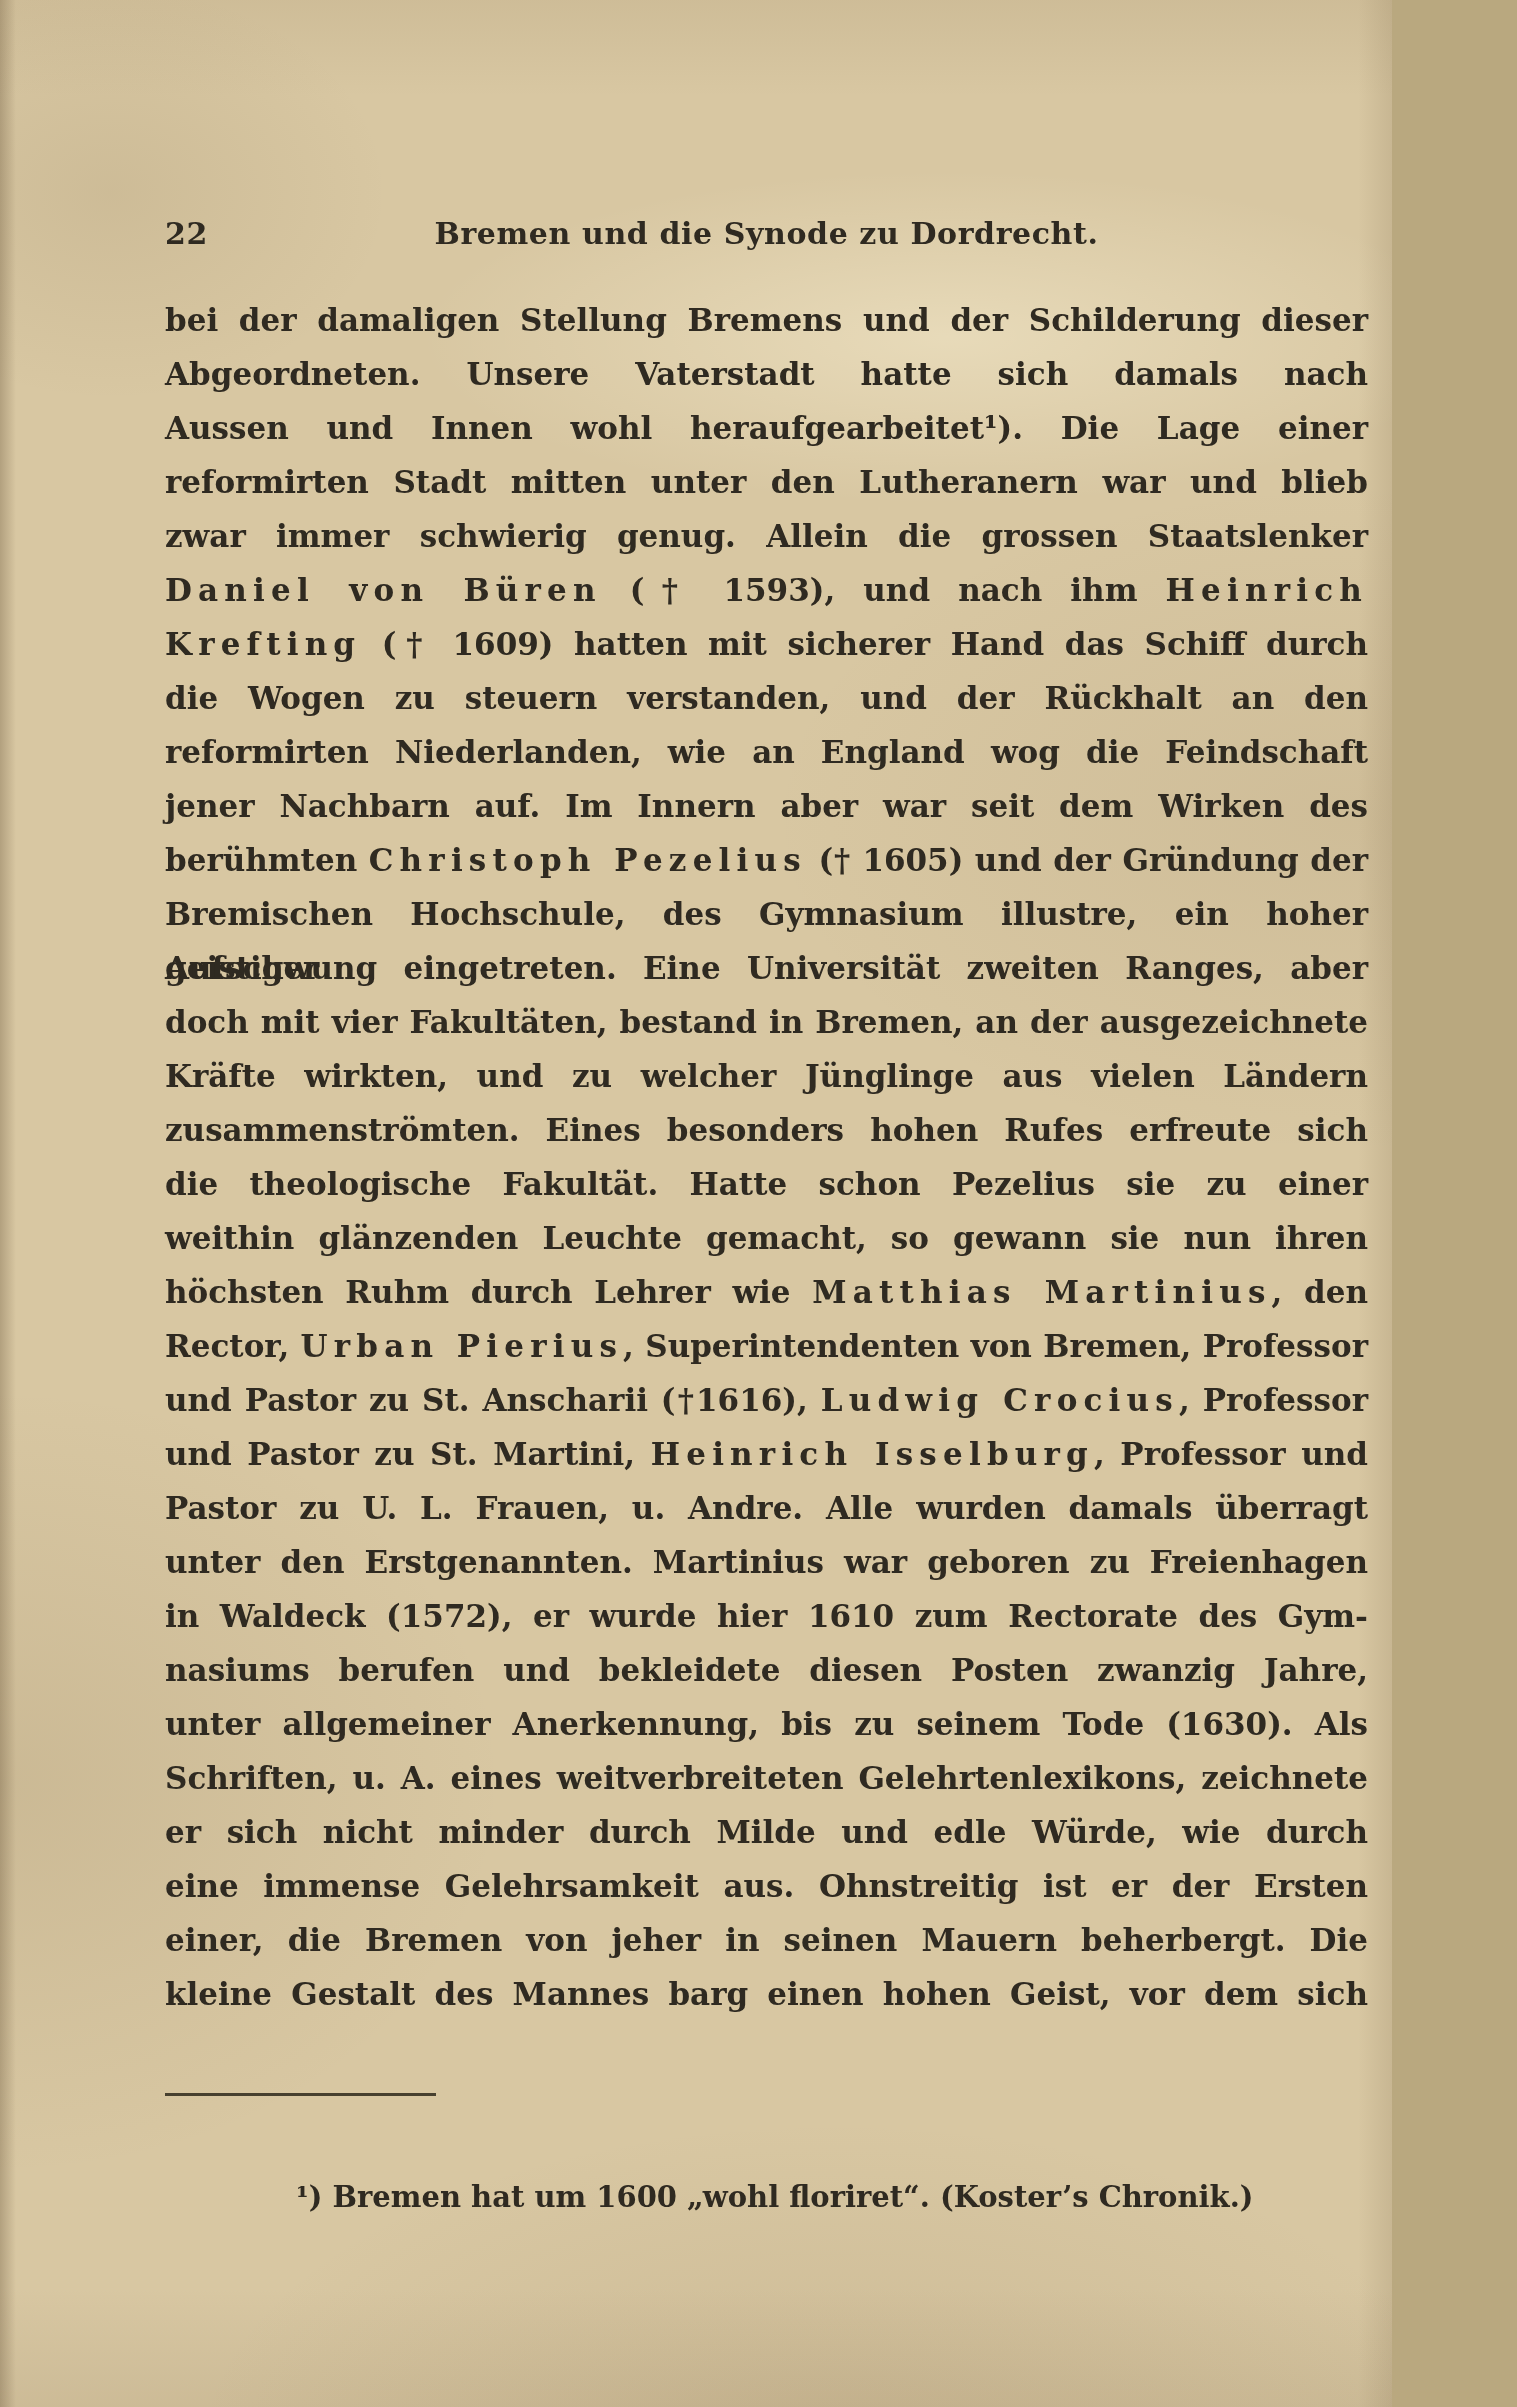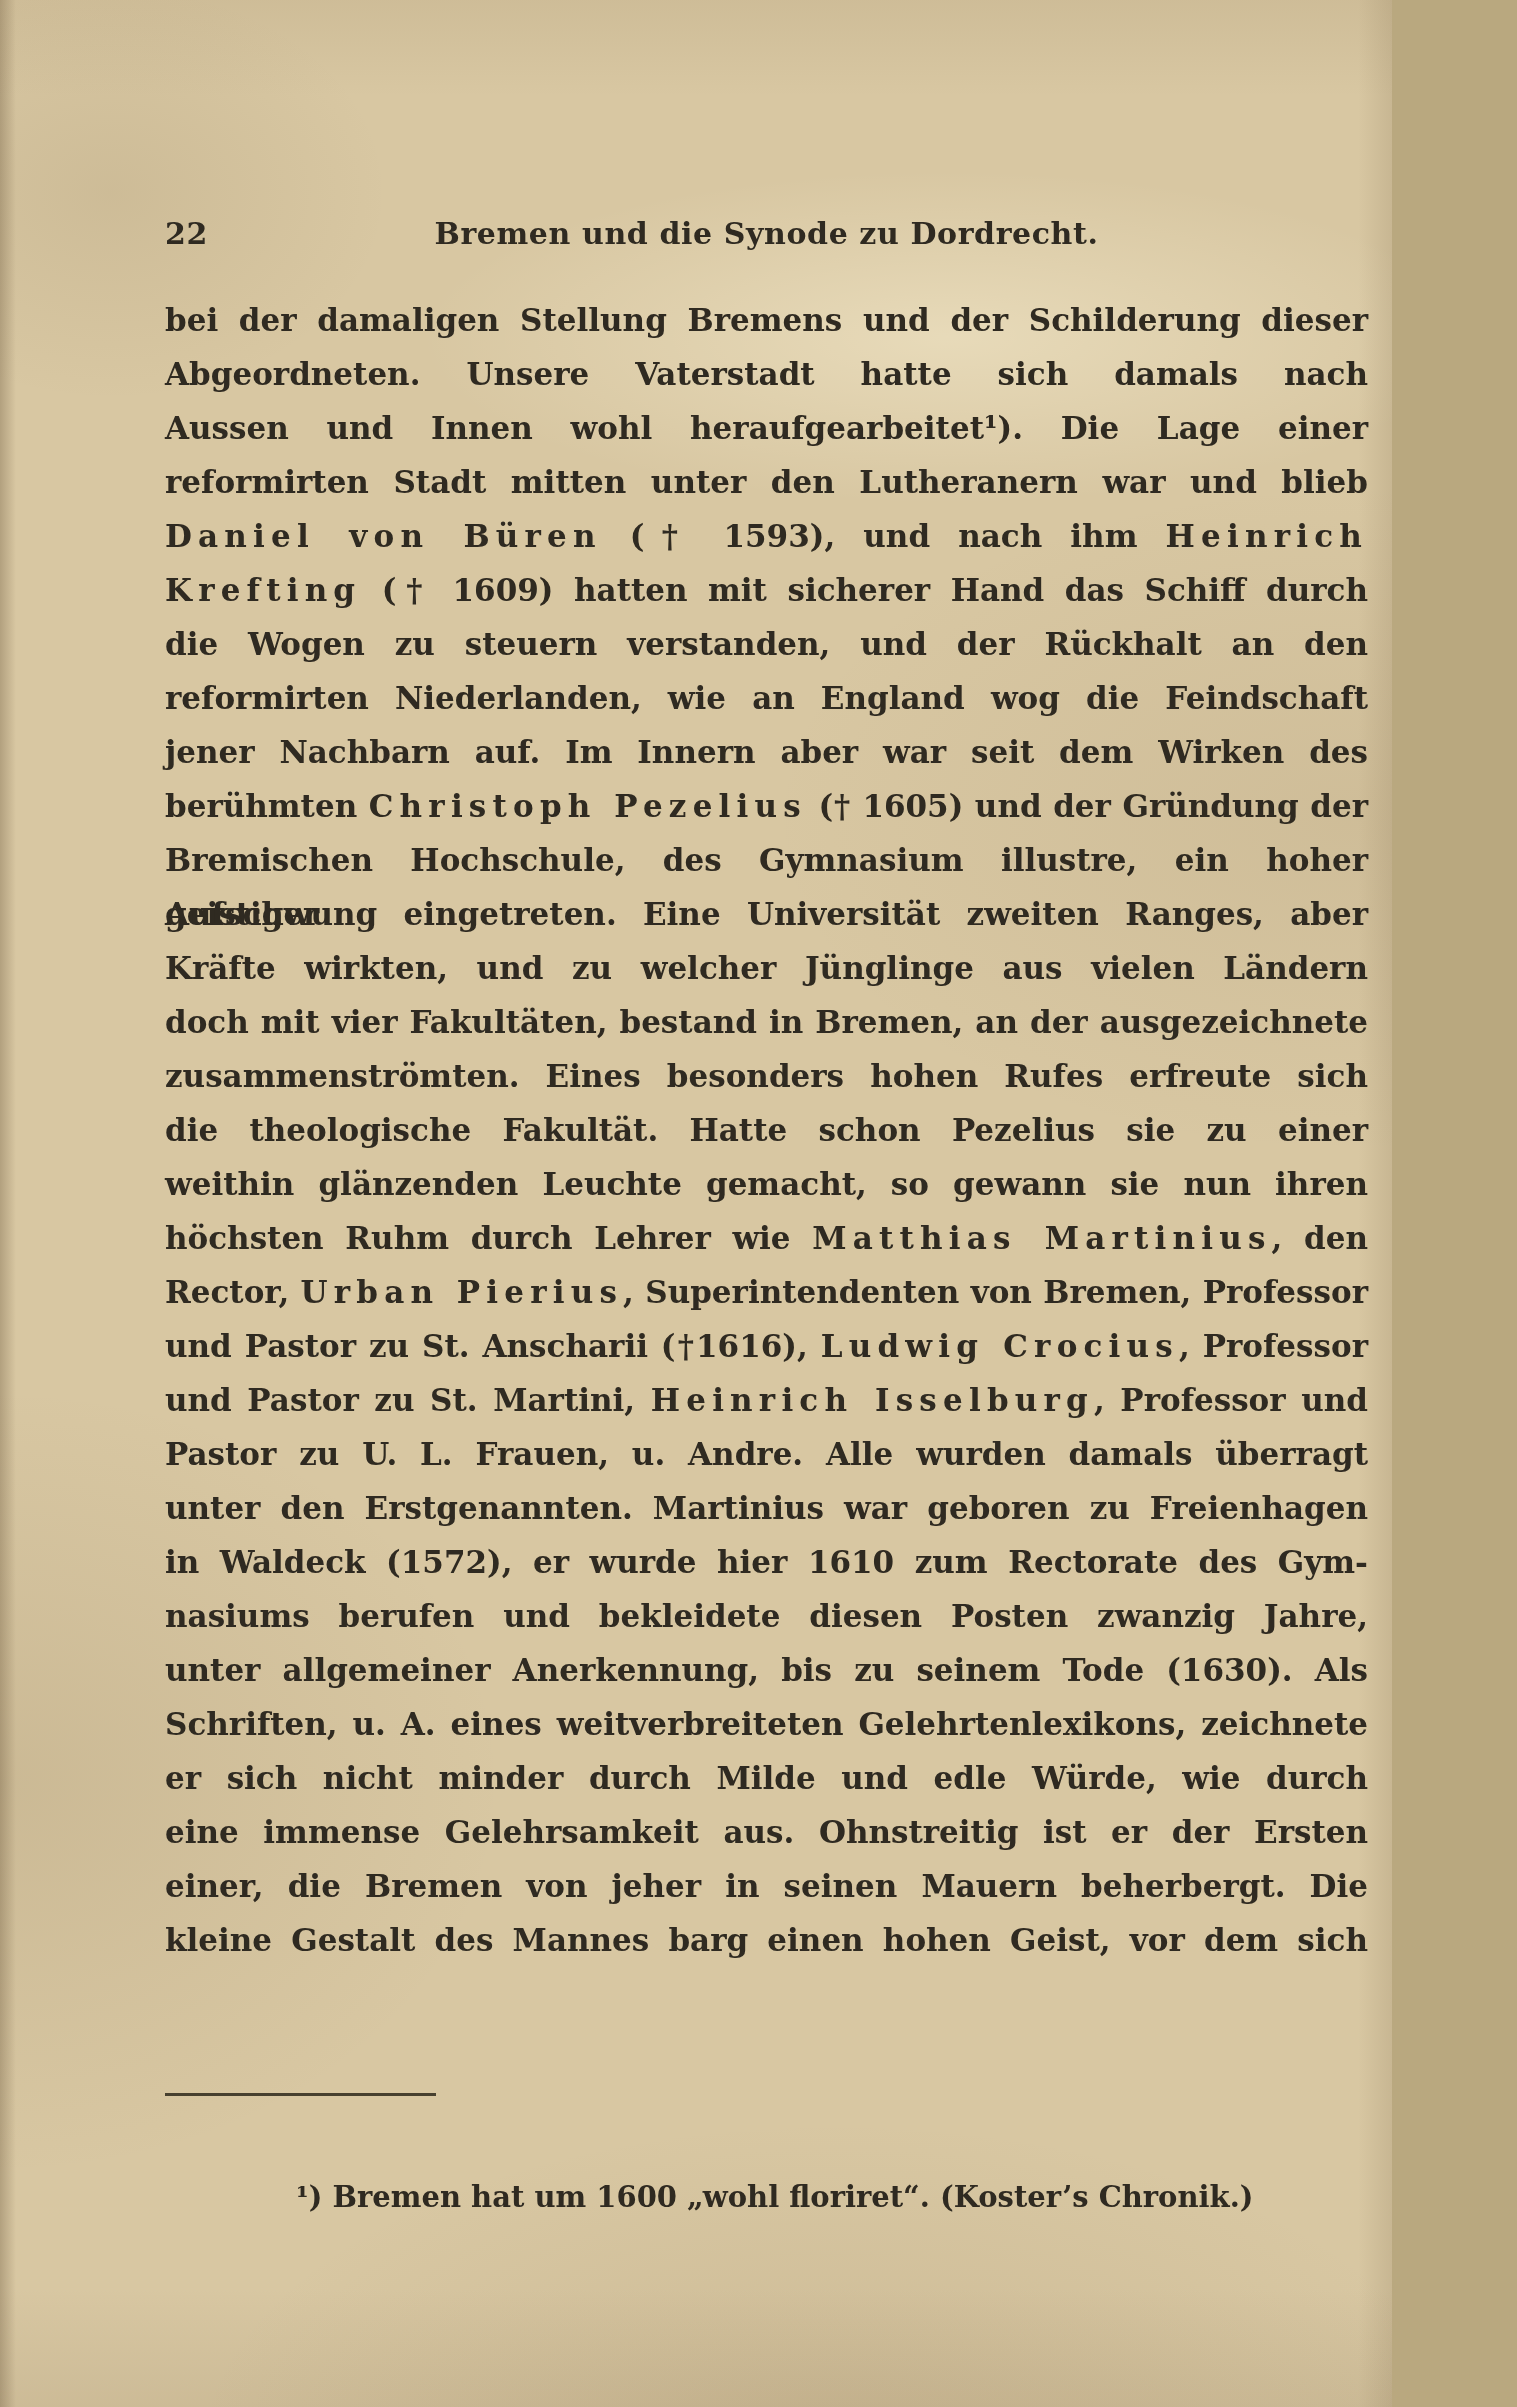--- a/index.html
+++ b/index.html
@@ -60,30 +60,31 @@
   <div class="header-row">
     <span class="page-number">22</span>
     <div class="running-header">Bremen und die Synode zu Dordrecht.</div>
   </div>
 
   <div class="body-text">
       <div class="line"><span>bei der damaligen Stellung Bremens und der Schilderung dieser</span></div>
       <div class="line"><span>Abgeordneten. Unsere Vaterstadt hatte sich damals nach</span></div>
       <div class="line"><span>Aussen und Innen wohl heraufgearbeitet¹). Die Lage einer</span></div>
       <div class="line"><span>reformirten Stadt mitten unter den Lutheranern war und blieb</span></div>
+      <div class="line"><span>zwar immer schwierig genug. Allein die grossen Staatslenker</span></div>
       <div class="line"><span class="sperr">Daniel von Büren</span><span> († 1593), und nach ihm </span><span class="sperr">Heinrich</span></div>
       <div class="line"><span class="sperr">Krefting</span><span> († 1609) hatten mit sicherer Hand das Schiff durch</span></div>
       <div class="line"><span>die Wogen zu steuern verstanden, und der Rückhalt an den</span></div>
       <div class="line"><span>reformirten Niederlanden, wie an England wog die Feindschaft</span></div>
       <div class="line"><span>jener Nachbarn auf. Im Innern aber war seit dem Wirken des</span></div>
       <div class="line"><span>berühmten </span><span class="sperr">Christoph Pezelius</span><span> († 1605) und der Gründung der</span></div>
       <div class="line"><span>Bremischen Hochschule, des Gymnasium illustre, ein hoher geistiger</span></div>
       <div class="line"><span>Aufschwung eingetreten. Eine Universität zweiten Ranges, aber</span></div>
+      <div class="line"><span>doch mit vier Fakultäten, bestand in Bremen, an der ausgezeichnete</span></div>
       <div class="line"><span>Kräfte wirkten, und zu welcher Jünglinge aus vielen Ländern</span></div>
-      <div class="line"><span>doch mit vier Fakultäten, bestand in Bremen, an der ausgezeichnete</span></div>
       <div class="line"><span>zusammenströmten. Eines besonders hohen Rufes erfreute sich</span></div>
       <div class="line"><span>die theologische Fakultät. Hatte schon Pezelius sie zu einer</span></div>
       <div class="line"><span>weithin glänzenden Leuchte gemacht, so gewann sie nun ihren</span></div>
       <div class="line"><span>höchsten Ruhm durch Lehrer wie </span><span class="sperr">Matthias Martinius</span><span>, den</span></div>
       <div class="line"><span>Rector, </span><span class="sperr">Urban Pierius</span><span>, Superintendenten von Bremen, Professor</span></div>
       <div class="line"><span>und Pastor zu St. Anscharii (†1616), </span><span class="sperr">Ludwig Crocius</span><span>, Professor</span></div>
       <div class="line"><span>und Pastor zu St. Martini, </span><span class="sperr">Heinrich Isselburg</span><span>, Professor und</span></div>
       <div class="line"><span>Pastor zu U. L. Frauen, u. Andre. Alle wurden damals überragt</span></div>
       <div class="line"><span>unter den Erstgenannten. Martinius war geboren zu Freienhagen</span></div>
       <div class="line"><span>in Waldeck (1572), er wurde hier 1610 zum Rectorate des Gym-</span></div>

